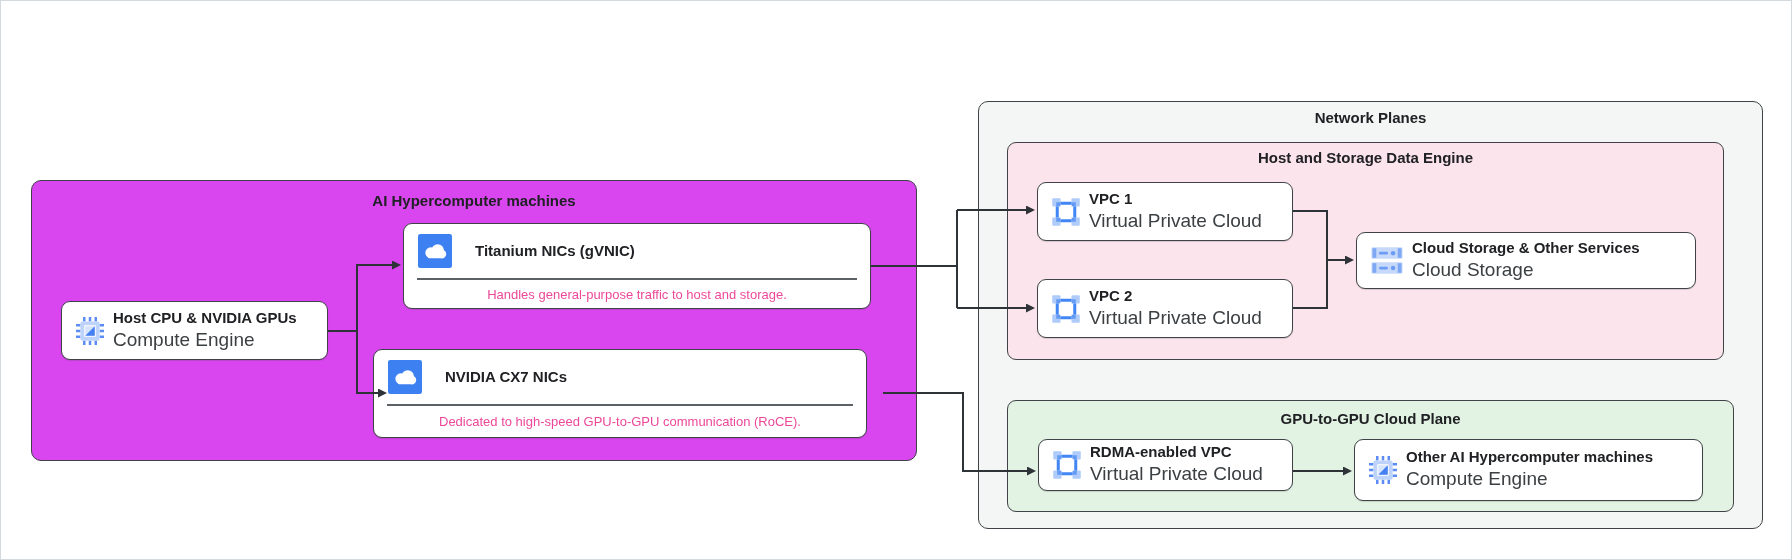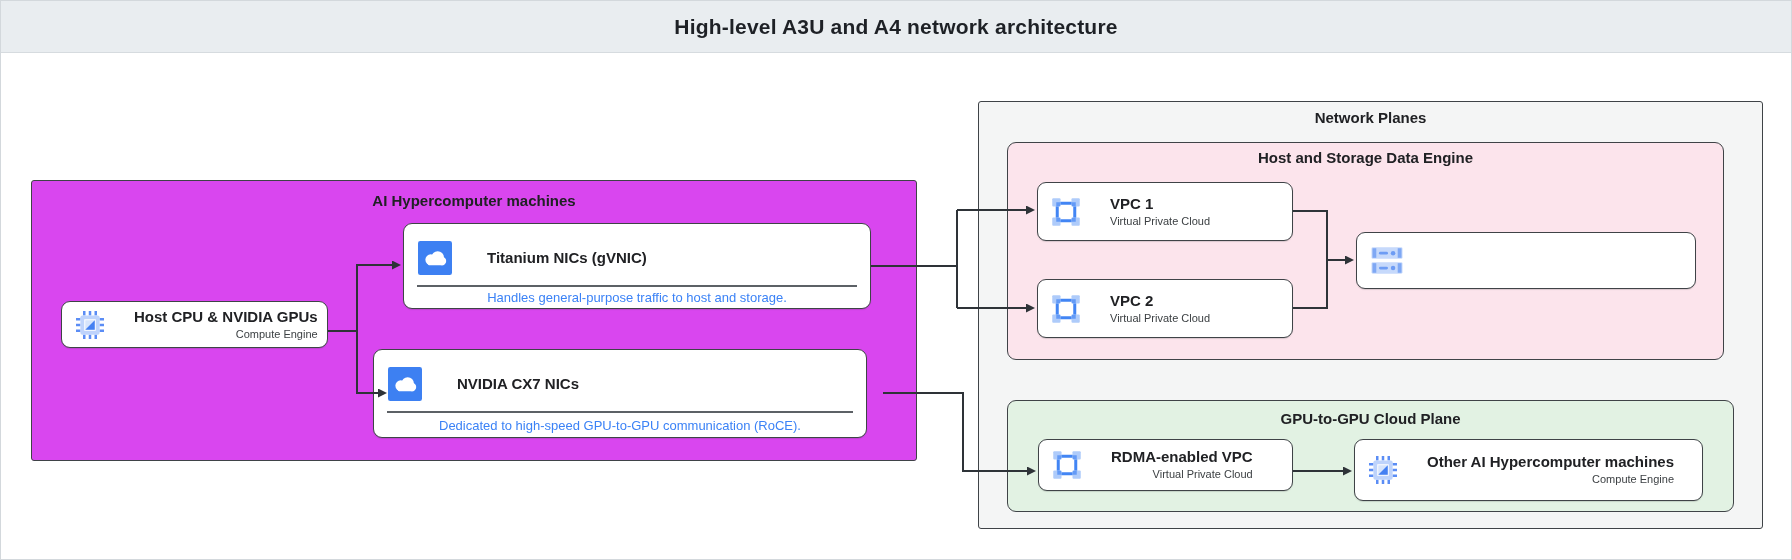--- a/index.html
+++ b/index.html
@@ -1,35 +1,35 @@
 <!DOCTYPE html>
 <html><head>
 <meta charset="utf-8">
 <style>
   html,body{margin:0;padding:0;background:#fff;font-family:"Liberation Sans","DejaVu Sans",sans-serif;}
   .canvas{position:relative;width:1792px;height:560px;background:#ffffff;border:1px solid #d3d8dc;box-sizing:border-box;overflow:hidden;}
   .header{position:absolute;left:0;top:0;width:100%;height:52px;background:#e9edf0;border-bottom:1px solid #d6dbdf;display:flex;align-items:center;justify-content:center;box-sizing:border-box;}
   .header-title{font-size:21px;font-weight:bold;color:#1e2126;letter-spacing:.2px;}
 
-  .container-box{position:absolute;border:1.5px solid #3f4347;border-radius:3px;box-sizing:border-box;}
+  .container-box{position:absolute;border:1.5px solid #3f4347;border-radius:10px;box-sizing:border-box;}
   .machines-box{left:30px;top:179px;width:886px;height:281px;background:#d946ef;}
   .planes-box{left:977px;top:100px;width:785px;height:428px;background:#f4f5f5;}
   .hostplane-box{left:28px;top:40px;width:717px;height:218px;background:#fce4ec;border:1.5px solid #3f4347;border-radius:9px;position:absolute;box-sizing:border-box;}
   .gpuplane-box{left:28px;top:298px;width:727px;height:112px;background:#e2f2e3;border:1.5px solid #3f4347;border-radius:9px;position:absolute;box-sizing:border-box;}
   .container-label{position:absolute;left:0;right:0;text-align:center;font-size:15px;font-weight:bold;color:#202124;}
 
-  .node{position:absolute;background:#fff;border:1.5px solid #3f4347;border-radius:9px;box-sizing:border-box;display:flex;align-items:center;gap:29px;padding-left:13px;box-shadow:0 1px 1px rgba(60,64,67,.18);}
+  .node{position:absolute;background:#fff;border:1.5px solid #3f4347;border-radius:9px;box-sizing:border-box;display:flex;align-items:center;gap:8px;padding-left:13px;box-shadow:0 1px 1px rgba(60,64,67,.18);}
   .node-title{font-size:15px;font-weight:bold;color:#202124;line-height:1.25;}
-  .node-sub{font-size:11px;color:#3c4043;line-height:1.3;text-align:right;}
+  .node-sub{font-size:19px;color:#3c4043;line-height:1.3;}
   .node-icon{flex:0 0 auto;display:flex;}
 
   .nic{position:absolute;background:#fff;border:1.5px solid #3f4347;border-radius:9px;box-sizing:border-box;display:flex;flex-direction:column;box-shadow:0 1px 1px rgba(60,64,67,.18);}
-  .nic-top{display:flex;align-items:center;gap:35px;padding:10px 14px;margin-top:7px;}
+  .nic-top{display:flex;align-items:center;gap:23px;padding:10px 14px;}
   .nic-divider{border-top:2px solid #5c6166;margin:0 13px;}
-  .nic-desc{flex:1;display:flex;align-items:center;justify-content:center;font-size:13px;color:#3b82f6;}
+  .nic-desc{flex:1;display:flex;align-items:center;justify-content:center;font-size:13px;color:#ec4899;}
 
   .wires{position:absolute;left:0;top:0;width:1792px;height:560px;pointer-events:none;z-index:6;}
 </style>
 </head>
 <body>
 
 <svg width="0" height="0" style="position:absolute">
   <defs>
     <g id="compute-chip">
       <g fill="#5b8df5">
@@ -89,29 +89,26 @@
         <rect x="19.6" y="2.3" width="2.7" height="6.8" fill="#7fa8f4"></rect>
         <rect x="6.3" y="4.8" width="6.4" height="2" rx="1" fill="#6d9cf4"></rect>
         <circle cx="16.3" cy="5.8" r="1.6" fill="#6d9cf4"></circle>
       </g>
     </g>
   </defs>
 </svg>
 
 <div class="canvas">
 
-  <div class="header">
-    <div class="header-title">High-level A3U and A4 network architecture</div>
-  </div>
 
   <div class="container-box machines-box">
     <div class="container-label" style="top:11px">AI Hypercomputer machines</div>
   </div>
 
-  <div class="node" style="left:60px;top:300px;width:267px;height:47px">
+  <div class="node" style="left:60px;top:300px;width:267px;height:59px">
     <span class="node-icon">
       <svg width="30" height="30" viewBox="0 0 24 24">
           <use href="#compute-chip"></use>
         </svg>
     </span>
     <span>
       <div class="node-title">Host CPU &amp; NVIDIA GPUs</div>
       <div class="node-sub">Compute Engine</div>
     </span>
   </div>
@@ -176,20 +173,24 @@
       <div class="node-title">VPC 2</div>
       <div class="node-sub">Virtual Private Cloud</div>
     </span>
   </div>
 
   <div class="node" style="left:1355px;top:231px;width:340px;height:57px">
     <span class="node-icon">
       <svg width="34" height="31" viewBox="0 0 24 22">
           <use href="#storage-bars"></use>
         </svg>
+    </span>
+    <span>
+      <div class="node-title">Cloud Storage &amp; Other Services</div>
+      <div class="node-sub">Cloud Storage</div>
     </span>
   </div>
 
   <div class="node" style="left:1037px;top:438px;width:255px;height:52px">
     <span class="node-icon">
       <svg width="30" height="30" viewBox="0 0 24 24">
           <use href="#vpc-shape"></use>
         </svg>
     </span>
     <span>

